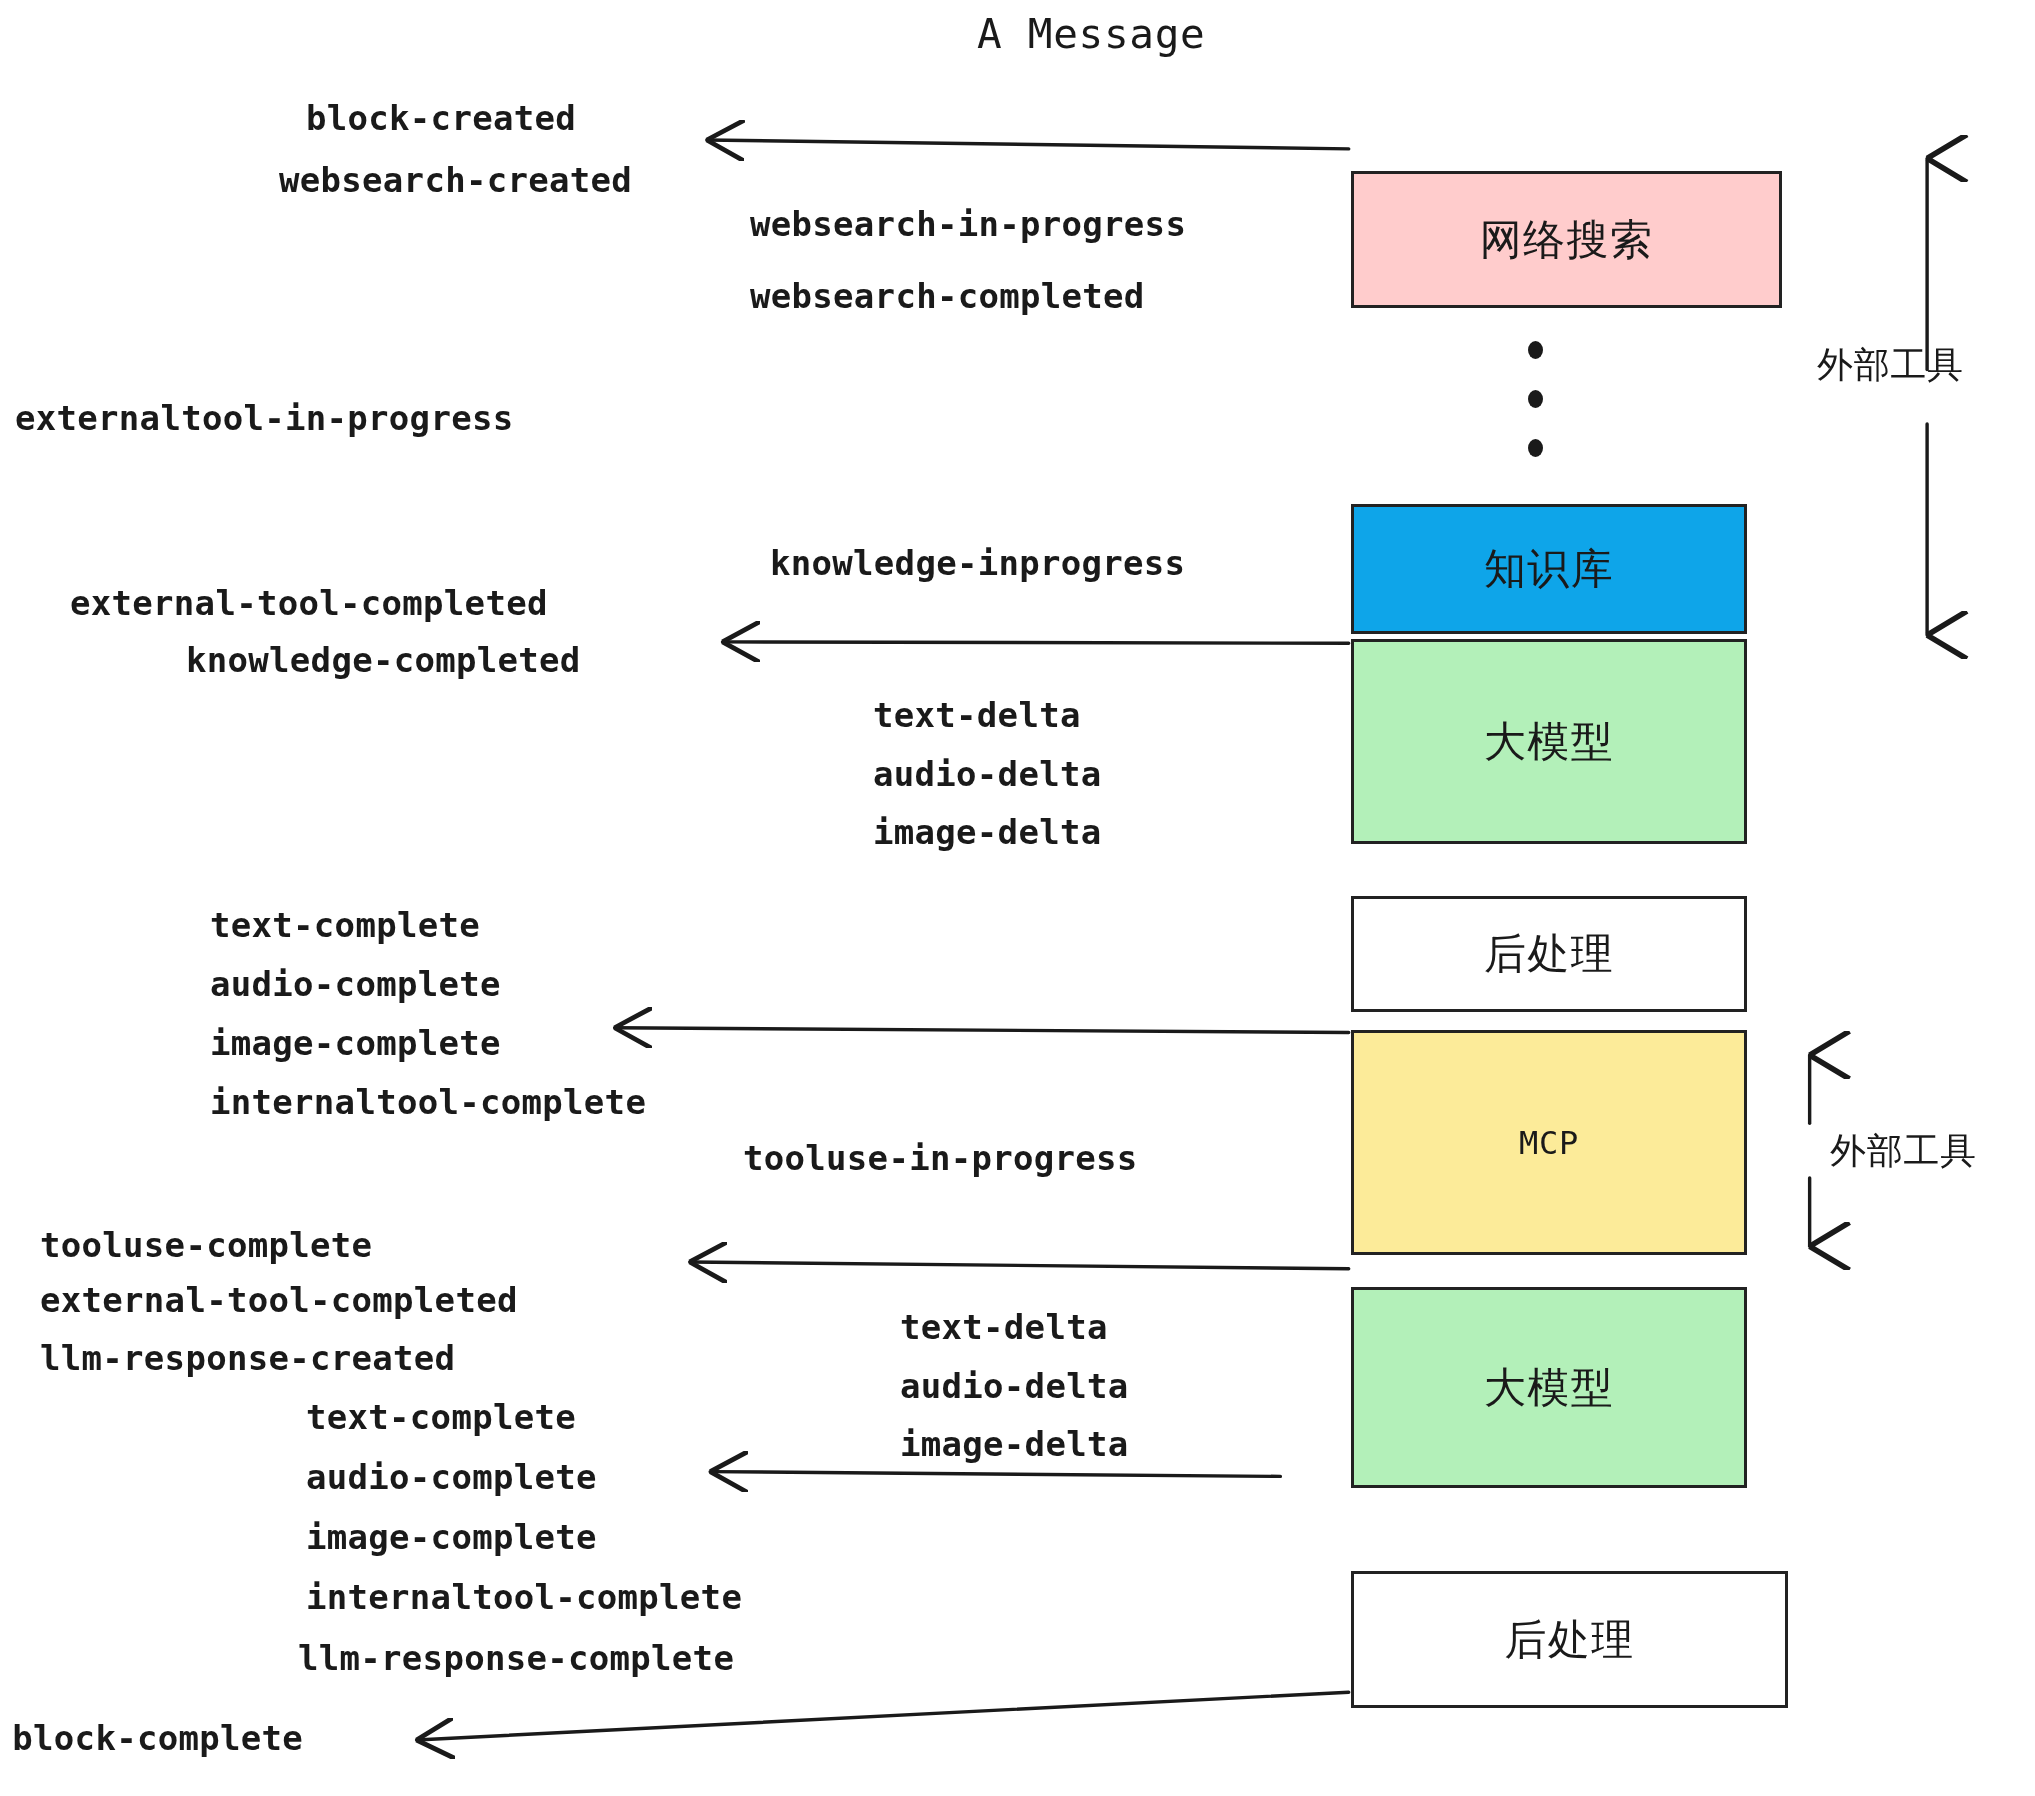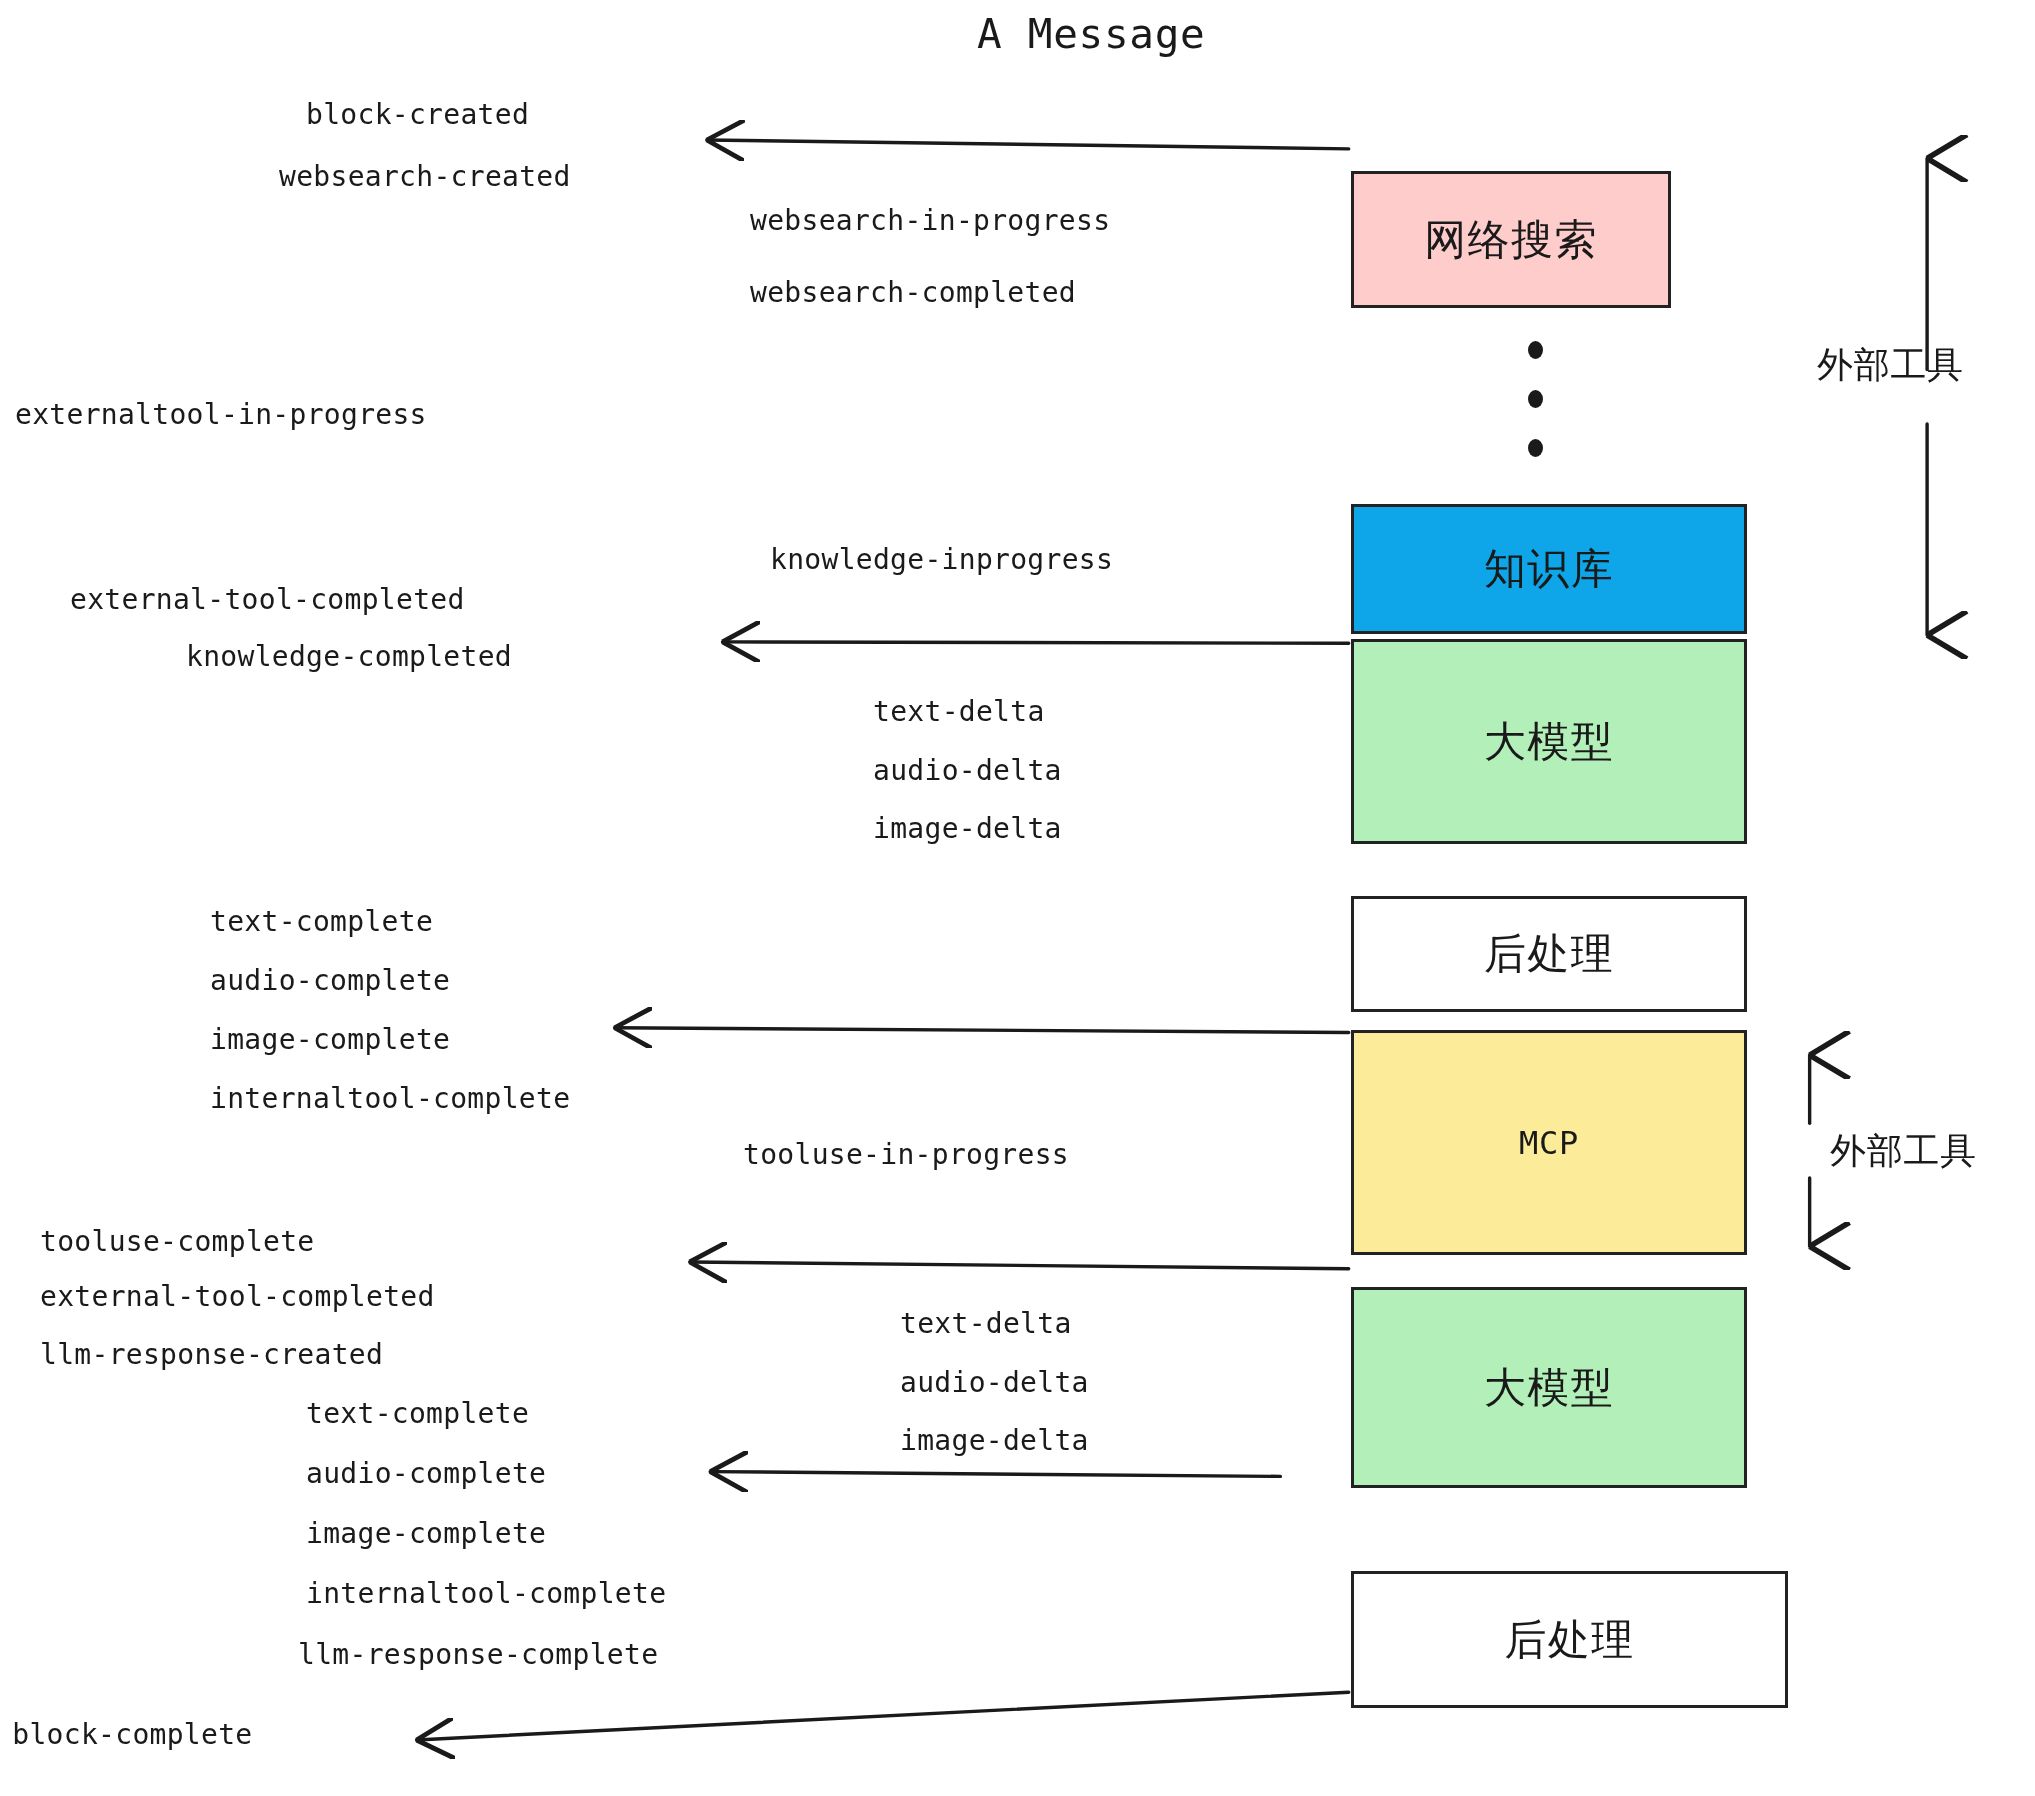--- a/index.html
+++ b/index.html
@@ -19,25 +19,26 @@
   svg.layer {
     position: absolute;
     left: 0;
     top: 0;
     width: 2035px;
     height: 1796px;
   }
   .evt {
     position: absolute;
     font-family: "DejaVu Sans Mono", monospace;
-    font-size: 28px;
+    font-size: 34px;
     color: #1a1a1a;
     white-space: nowrap;
     letter-spacing: 0.3px;
     line-height: 1;
+    font-weight: bold;
   }
   .title {
     position: absolute;
     font-family: "DejaVu Sans Mono", monospace;
     font-size: 41px;
     color: #1a1a1a;
     white-space: nowrap;
     letter-spacing: 0.7px;
   }
   .nodebox {
@@ -112,21 +113,21 @@
         <line x1="2822" y1="541" x2="2822" y2="232" marker-end="url(#ahu)"></line>
         <line x1="2822" y1="621" x2="2822" y2="930" marker-end="url(#ahd)"></line>
         <line x1="2650" y1="1645" x2="2650" y2="1545" marker-end="url(#ahu)"></line>
         <line x1="2650" y1="1725" x2="2650" y2="1825" marker-end="url(#ahd)"></line>
       </g>
   </svg>
 
   <div class="title" style="left:977px; top:9.6px;">A Message</div>
 
   <div id="nodes">
-      <div class="nodebox" style="left: 1351px; top: 171px; width: 320px; height: 137px; background: rgb(255, 204, 204);">
+      <div class="nodebox" style="left: 1351px; top: 171px; width: 431px; height: 137px; background: rgb(255, 204, 204);">
         <span>网络搜索</span>
       </div>
       <div class="nodebox" style="left: 1351px; top: 504px; width: 396px; height: 130px; background: #0ea5e9;">
         <span>知识库</span>
       </div>
       <div class="nodebox" style="left: 1351px; top: 639px; width: 396px; height: 205px; background: rgb(179, 240, 185);">
         <span>大模型</span>
       </div>
       <div class="nodebox" style="left: 1351px; top: 896px; width: 396px; height: 116px; background: rgb(255, 255, 255);">
         <span>后处理</span>

